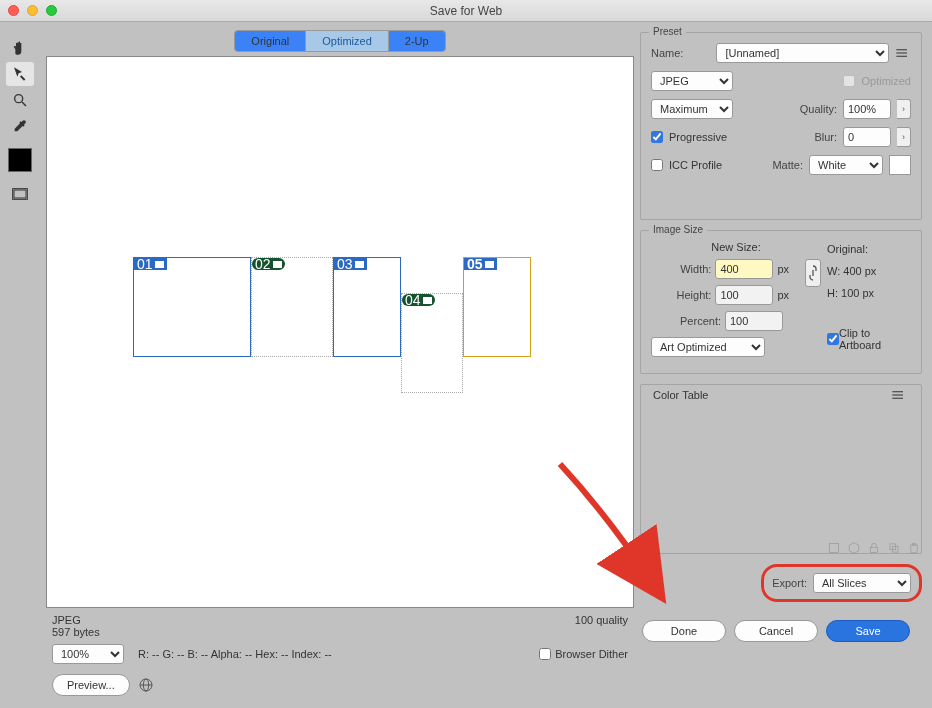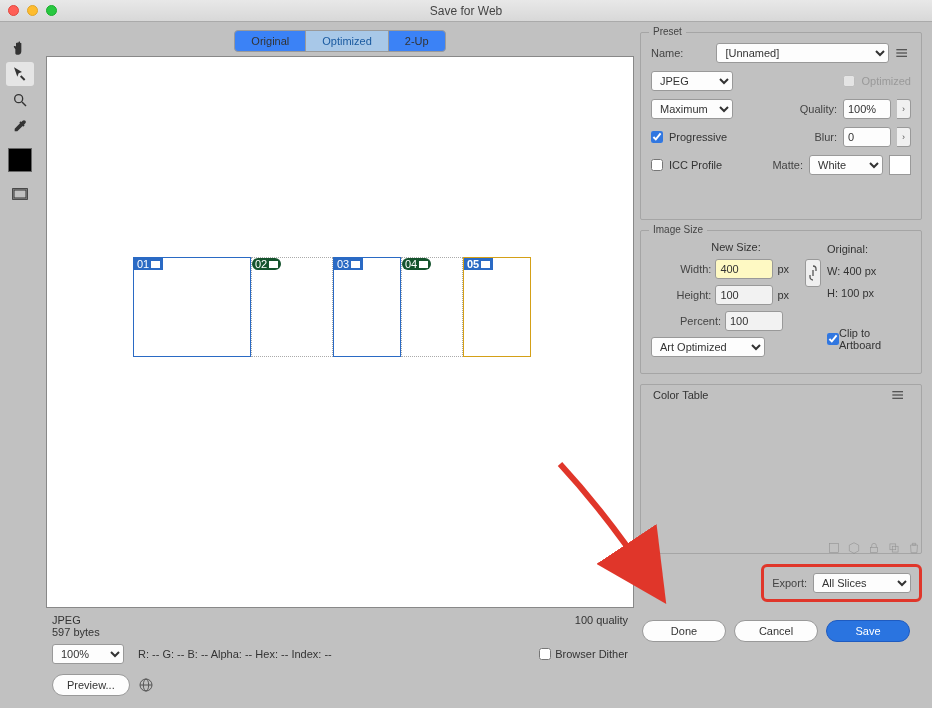--- a/index.html
+++ b/index.html
@@ -22,21 +22,21 @@
 .center { flex: 1; display: flex; flex-direction: column; padding: 8px 6px 8px 6px; }
 .tabs { height: 22px; display: flex; align-items: center; justify-content: center; margin-bottom: 4px; }
 .tab-group { display: flex; border: 1px solid #9a9a9a; border-radius: 4px; overflow: hidden; background: #3b82f6; }
 .tab { height: 20px; padding: 0 16px; display: flex; align-items: center; font-size: 11px; border-right: 1px solid #9a9a9a; }
 .tab:last-child { border-right: none; }
 .tab.active { background: #a8c8e8; color: #1a5aa0; }
 
 .canvas-wrap { flex: 1; background: #fff; border: 1px solid #888; position: relative; }
 .canvas-inner { position: absolute; left: 86px; top: 200px; display: flex; }
 .slice { height: 100px; background: #fff; position: relative; border: 1px solid #2a6ac4; }
-.slice .badge { position: absolute; top: 0; left: 0; height: 12px; background: #2a6ac4; color: #fff; font-size: 11px; padding: 0 3px; display: flex; align-items: center; gap: 2px; text-align: center; }
+.slice .badge { position: absolute; top: 0; left: 0; height: 12px; background: #2a6ac4; color: #fff; font-size: 14px; padding: 0 3px; display: flex; align-items: center; gap: 2px; text-align: center; }
 .slice .badge .tiny-ico { width: 9px; height: 7px; background: #fff; display: inline-block; }
 .slice.dotted { border: 1px dotted #aaa; }
 .slice.dotted .badge { background: #14532d; border-radius: 6px; }
 .slice.gold { border: 1px solid #d4a017; }
 
 .canvas-footer { display: flex; justify-content: space-between; padding: 6px 6px 0 6px; color: #555; }
 
 .zoom-row { display: flex; align-items: center; gap: 14px; padding: 6px 6px; color: #555; }
 .zoom-select { width: 72px; }
 select, input[type=text] { height: 20px; border: 1px solid #999; background: #fdfdfd; border-radius: 3px; padding: 0 4px; font-size: 11px; }
@@ -63,21 +63,21 @@
 .cols { display: flex; gap: 6px; }
 .col-left { flex: 1; }
 .col-right { width: 84px; text-align: left; display: flex; flex-direction: column; gap: 10px; padding-top: 2px; }
 .size-row { display: flex; align-items: center; gap: 4px; justify-content: flex-end; margin-bottom: 6px; }
 .linkico { width: 16px; height: 28px; border: 1px solid #999; border-radius: 3px; background: #efefef; display: flex; align-items: center; justify-content: center; }
 
 .color-table { height: 170px; position: relative; }
 .ct-icons { position: absolute; right: 0; bottom: -2px; display: flex; gap: 6px; opacity: 0.45; }
 .ct-icons svg { width: 14px; height: 14px; }
 
-.export-row { display: flex; align-items: center; gap: 6px; border: 3px solid #e0362a; border-radius: 6px; padding: 6px 8px; margin-left: auto; }
+.export-row { display: flex; align-items: center; gap: 6px; border: 3px solid #e0362a; border-radius: 16px; padding: 6px 8px; margin-left: auto; }
 .arrow-overlay { position: absolute; pointer-events: none; }
 
 .footer-btns { display: flex; gap: 8px; justify-content: flex-end; padding: 8px 12px 0 0; }
 .btn.primary { background: #2a74e0; color: #fff; border-color: #1f5bc0; }
 .btn.wide { width: 84px; justify-content: center; }
 
 .browser-dither { display: flex; align-items: center; gap: 4px; margin-left: auto; }
 </style>
 </head>
 <body>
@@ -137,21 +137,21 @@
       <div class="canvas-inner" id="slices">
           <div class="slice" style="width: 118px;">
             <div class="badge">01 <span class="tiny-ico"></span></div>
           </div>
           <div class="slice dotted" style="width: 82px;">
             <div class="badge">02 <span class="tiny-ico"></span></div>
           </div>
           <div class="slice" style="width: 68px;">
             <div class="badge">03 <span class="tiny-ico"></span></div>
           </div>
-          <div class="slice dotted" style="width: 62px;">
+          <div class="slice dotted" style="width: 62px; margin-top: 36px;">
             <div class="badge">04 <span class="tiny-ico"></span></div>
           </div>
           <div class="slice gold" style="width: 68px; font-weight: bold;">
             <div class="badge">05 <span class="tiny-ico"></span></div>
           </div>
         </div>
     </div>
 
     <div class="canvas-footer">
       <div>

